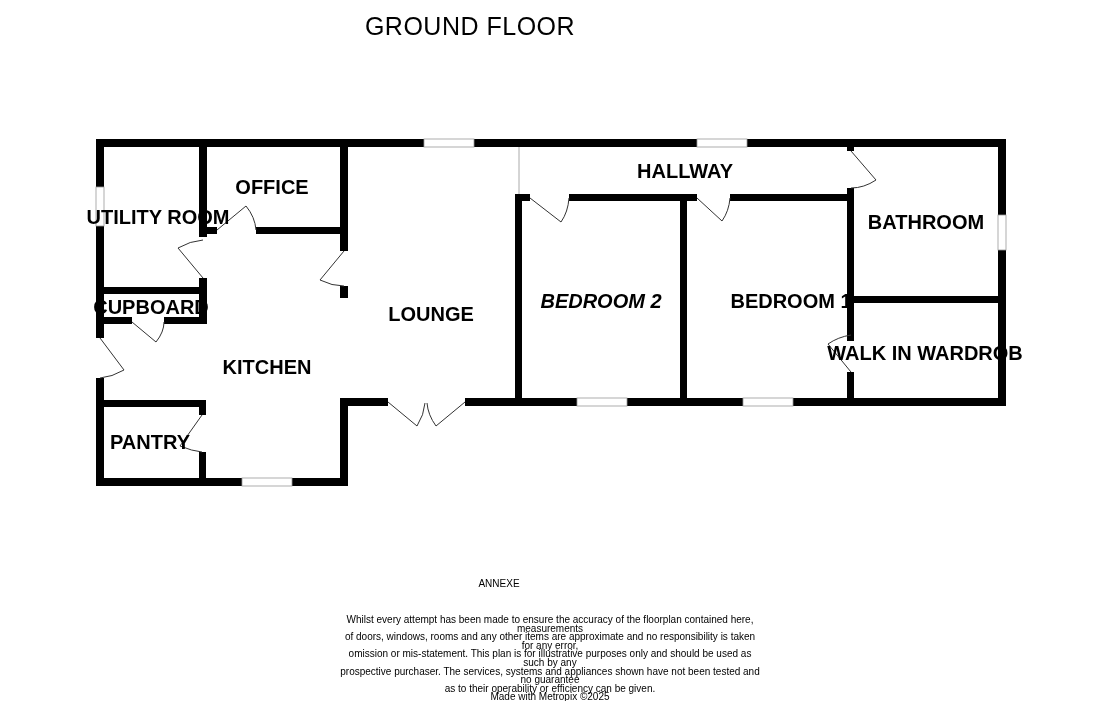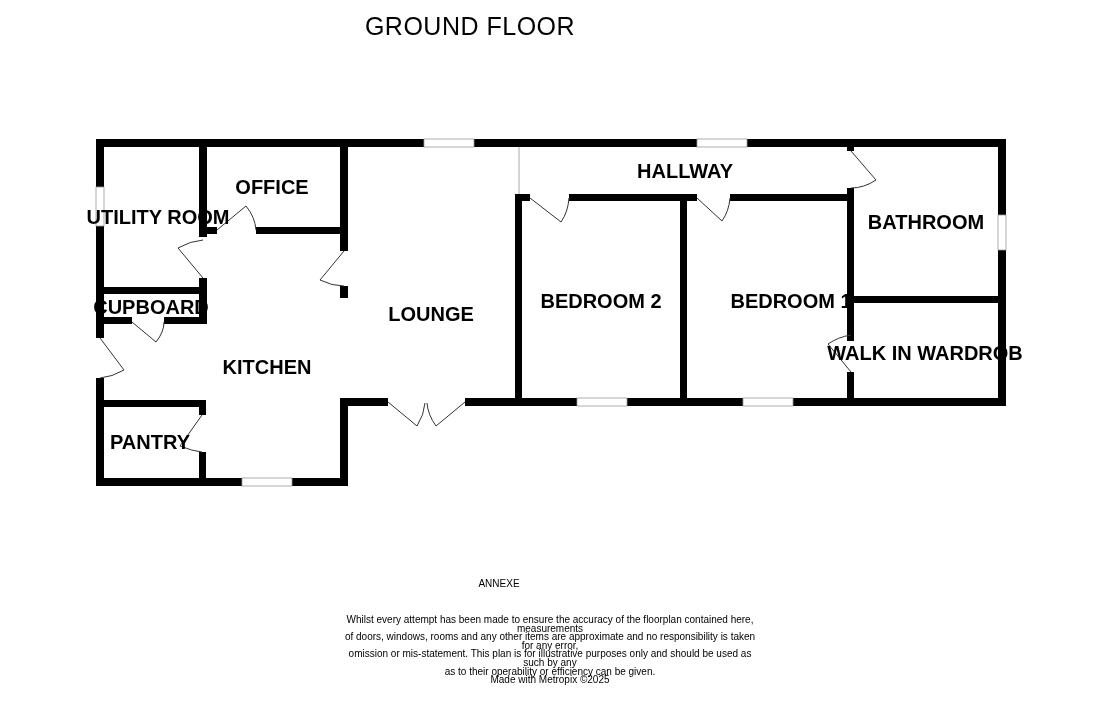--- a/index.html
+++ b/index.html
@@ -121,26 +121,27 @@
   </g>
 </svg>
 
 <div class="room-label" style="left:150px; top:217px;margin-left:8px;">UTILITY ROOM</div>
 <div class="room-label" style="left:272px; top:187px;text-align:center;">OFFICE</div>
 <div class="room-label" style="left:151px; top:307px;">CUPBOARD</div>
 <div class="room-label" style="left:267px; top:367px;">KITCHEN</div>
 <div class="room-label" style="left:150px; top:442px;">PANTRY</div>
 <div class="room-label" style="left:431px; top:274px;margin-top:40px;">LOUNGE</div>
 <div class="room-label" style="left:685px; top:171px;">HALLWAY</div>
-<div class="room-label" style="left:601px; top:301px;">BEDROOM 2</div>
+<div class="room-label" style="left:601px; top:301px;font-style:italic;">BEDROOM 2</div>
 <div class="room-label" style="left:767px; top:301px;margin-left:24px;">BEDROOM 1</div>
 <div class="room-label" style="left:926px; top:222px;">BATHROOM</div>
 <div class="room-label" style="left:925px; top:353px;">WALK IN WARDROB</div>
 
 <div class="annexe">ANNEXE</div>
 
 <div class="disclaimer">
   <div>Whilst every attempt has been made to ensure the accuracy of the floorplan contained here, measurements</div>
   <div>of doors, windows, rooms and any other items are approximate and no responsibility is taken for any error,</div>
   <div>omission or mis-statement. This plan is for illustrative purposes only and should be used as such by any</div>
+  <div>prospective purchaser. The services, systems and appliances shown have not been tested and no guarantee</div>
   <div>as to their operability or efficiency can be given.</div>
   <div>Made with Metropix ©2025</div>
 </div>
 
 </body></html>

